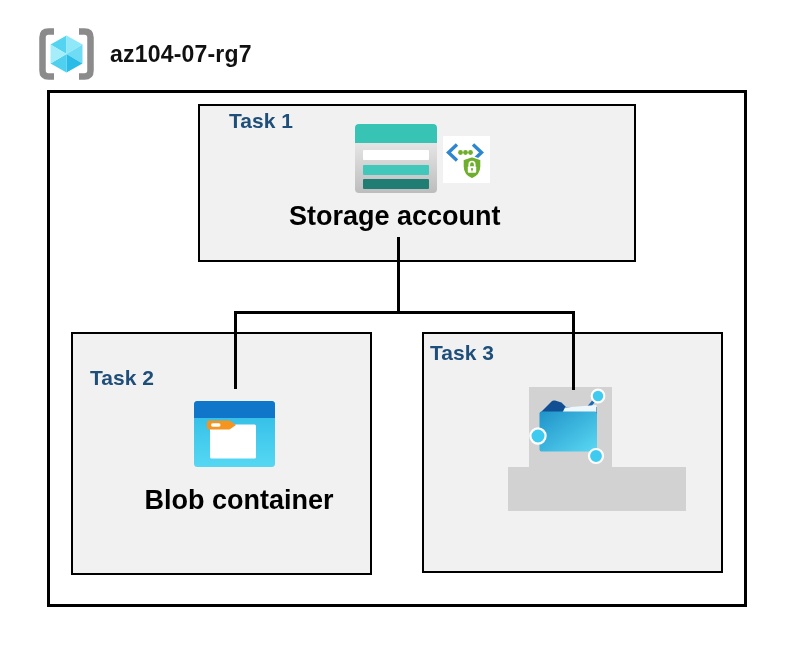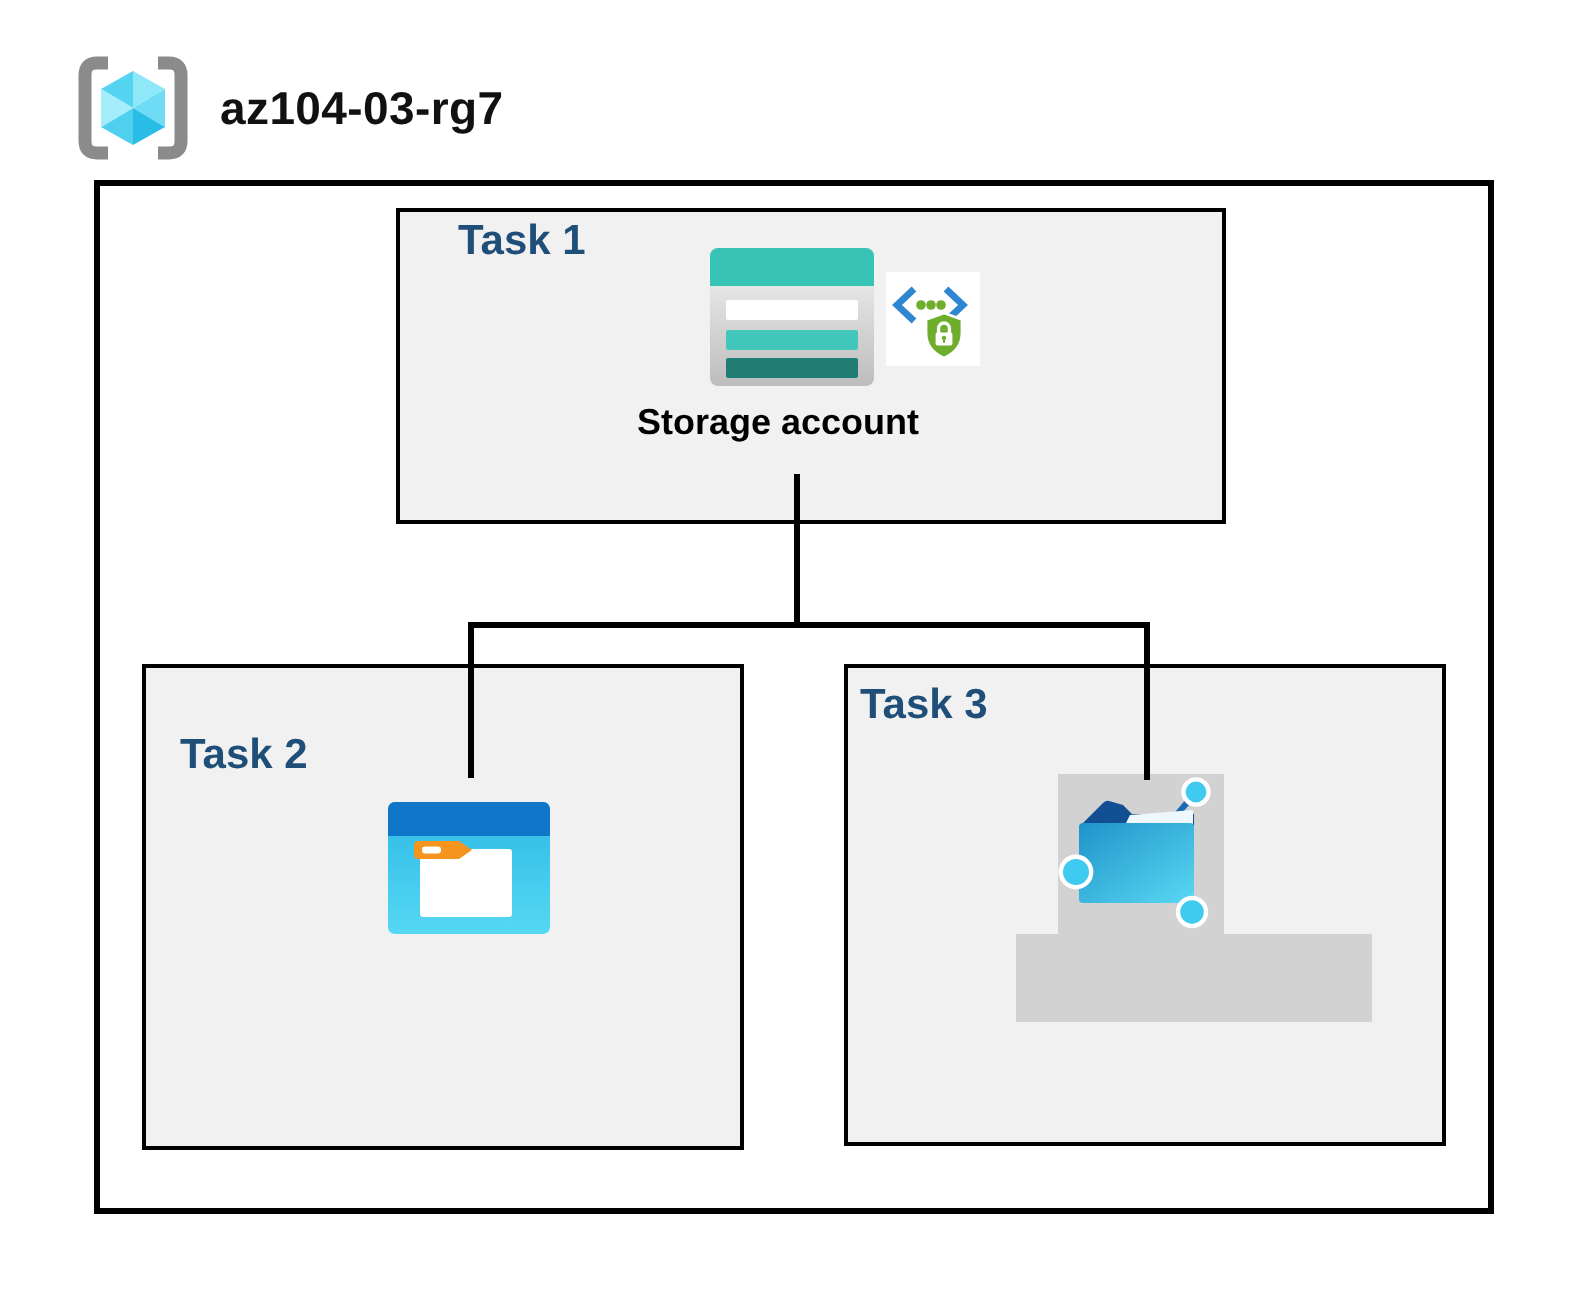--- a/index.html
+++ b/index.html
@@ -23,34 +23,34 @@
 
   
   .outer-box {
     left: 47px; top: 90px; width: 694px; height: 511px;
     border: 3px solid #000000; background: #ffffff;
   }
   .task-box {
     background: #f1f1f1;
     border: 2.5px solid #000000;
   }
-  .task1 { left: 198px; top: 104px; width: 411px; height: 154px; }
+  .task1 { left: 198px; top: 104px; width: 411px; height: 154px; padding-left: 23px; }
   .task2 { left: 71px;  top: 332px; width: 297px; height: 239px; }
   .task3 { left: 422px; top: 332px; width: 297px; height: 237px; }
 
   .task-label {
     position: absolute;
     color: #1f4e79;
     font-size: 21px;
     font-weight: bold;
   }
   .item-label {
     position: absolute;
     color: #000000;
-    font-size: 18px;
+    font-size: 27px;
     font-weight: bold;
     white-space: nowrap;
   }
 
   
   .line { background: #000000; }
   .line-v1 { left: 397px; top: 237px; width: 3px; height: 77px; }
   .line-h  { left: 234px; top: 311px; width: 341px; height: 3px; }
   .line-v2 { left: 234px; top: 311px; width: 3px; height: 78px; }
   .line-v3 { left: 572px; top: 311px; width: 3px; height: 79px; }
@@ -85,21 +85,21 @@
       <path d="M16 3.5 H10.5 Q4.5 3.5 4.5 9.5 V42.5 Q4.5 48.5 10.5 48.5 H16" fill="none" stroke="#8b8b8b" stroke-width="6.5"></path>
       <path d="M41 3.5 H46.5 Q52.5 3.5 52.5 9.5 V42.5 Q52.5 48.5 46.5 48.5 H41" fill="none" stroke="#8b8b8b" stroke-width="6.5"></path>
       <polygon points="28.5,7.5 12.5,16.5 28.5,26" fill="#55d4f2"></polygon>
       <polygon points="28.5,7.5 44.5,16.5 28.5,26" fill="#8fe8f8"></polygon>
       <polygon points="44.5,16.5 44.5,35.5 28.5,26" fill="#6edcf4"></polygon>
       <polygon points="44.5,35.5 28.5,44.5 28.5,26" fill="#29bce7"></polygon>
       <polygon points="28.5,44.5 12.5,35.5 28.5,26" fill="#4fd0ef"></polygon>
       <polygon points="12.5,35.5 12.5,16.5 28.5,26" fill="#a5edfa"></polygon>
     </svg>
   </div>
-  <div class="abs rg-title">az104-03-rg7</div>
+  <div class="abs rg-title">az104-07-rg7</div>
 
   <div class="abs outer-box"></div>
 
   <div class="abs task-box task1">
     <div class="task-label" style="left:29px; top:3px;">Task 1</div>
     <div class="abs storage-icon">
       <svg viewBox="0 0 82 69">
         <defs>
           <linearGradient id="sgrad" x1="0" y1="0" x2="0" y2="1">
             <stop offset="0" stop-color="#f4f4f4"></stop>
@@ -151,20 +151,21 @@
         </defs>
         <g clip-path="url(#bclip)">
           <rect width="81" height="66" fill="url(#bgrad)"></rect>
           <rect width="81" height="17" fill="#1076c9"></rect>
           <rect x="16" y="23.5" width="46" height="34" rx="1.5" fill="#ffffff"></rect>
           <path d="M15 19.5 H35.5 L42 24 L35.5 28.5 H15 Q13 28.5 13 26.5 V21.5 Q13 19.5 15 19.5 Z" fill="#f5941e"></path>
           <rect x="17" y="22.3" width="9.5" height="3.4" rx="1.6" fill="#ffffff"></rect>
         </g>
       </svg>
     </div>
+    <div class="item-label blob-item-label">Blob container</div>
   </div>
 
   <div class="abs task-box task3">
     <div class="task-label" style="left:6px; top:7px;">Task 3</div>
     <div class="abs fileshare-label-bg"></div>
     <div class="abs fileshare-icon-bg">
       <svg viewBox="0 0 83 80">
         <defs>
           <linearGradient id="fgrad" x1="0" y1="0" x2="1" y2="1">
             <stop offset="0" stop-color="#1f93c9"></stop>

